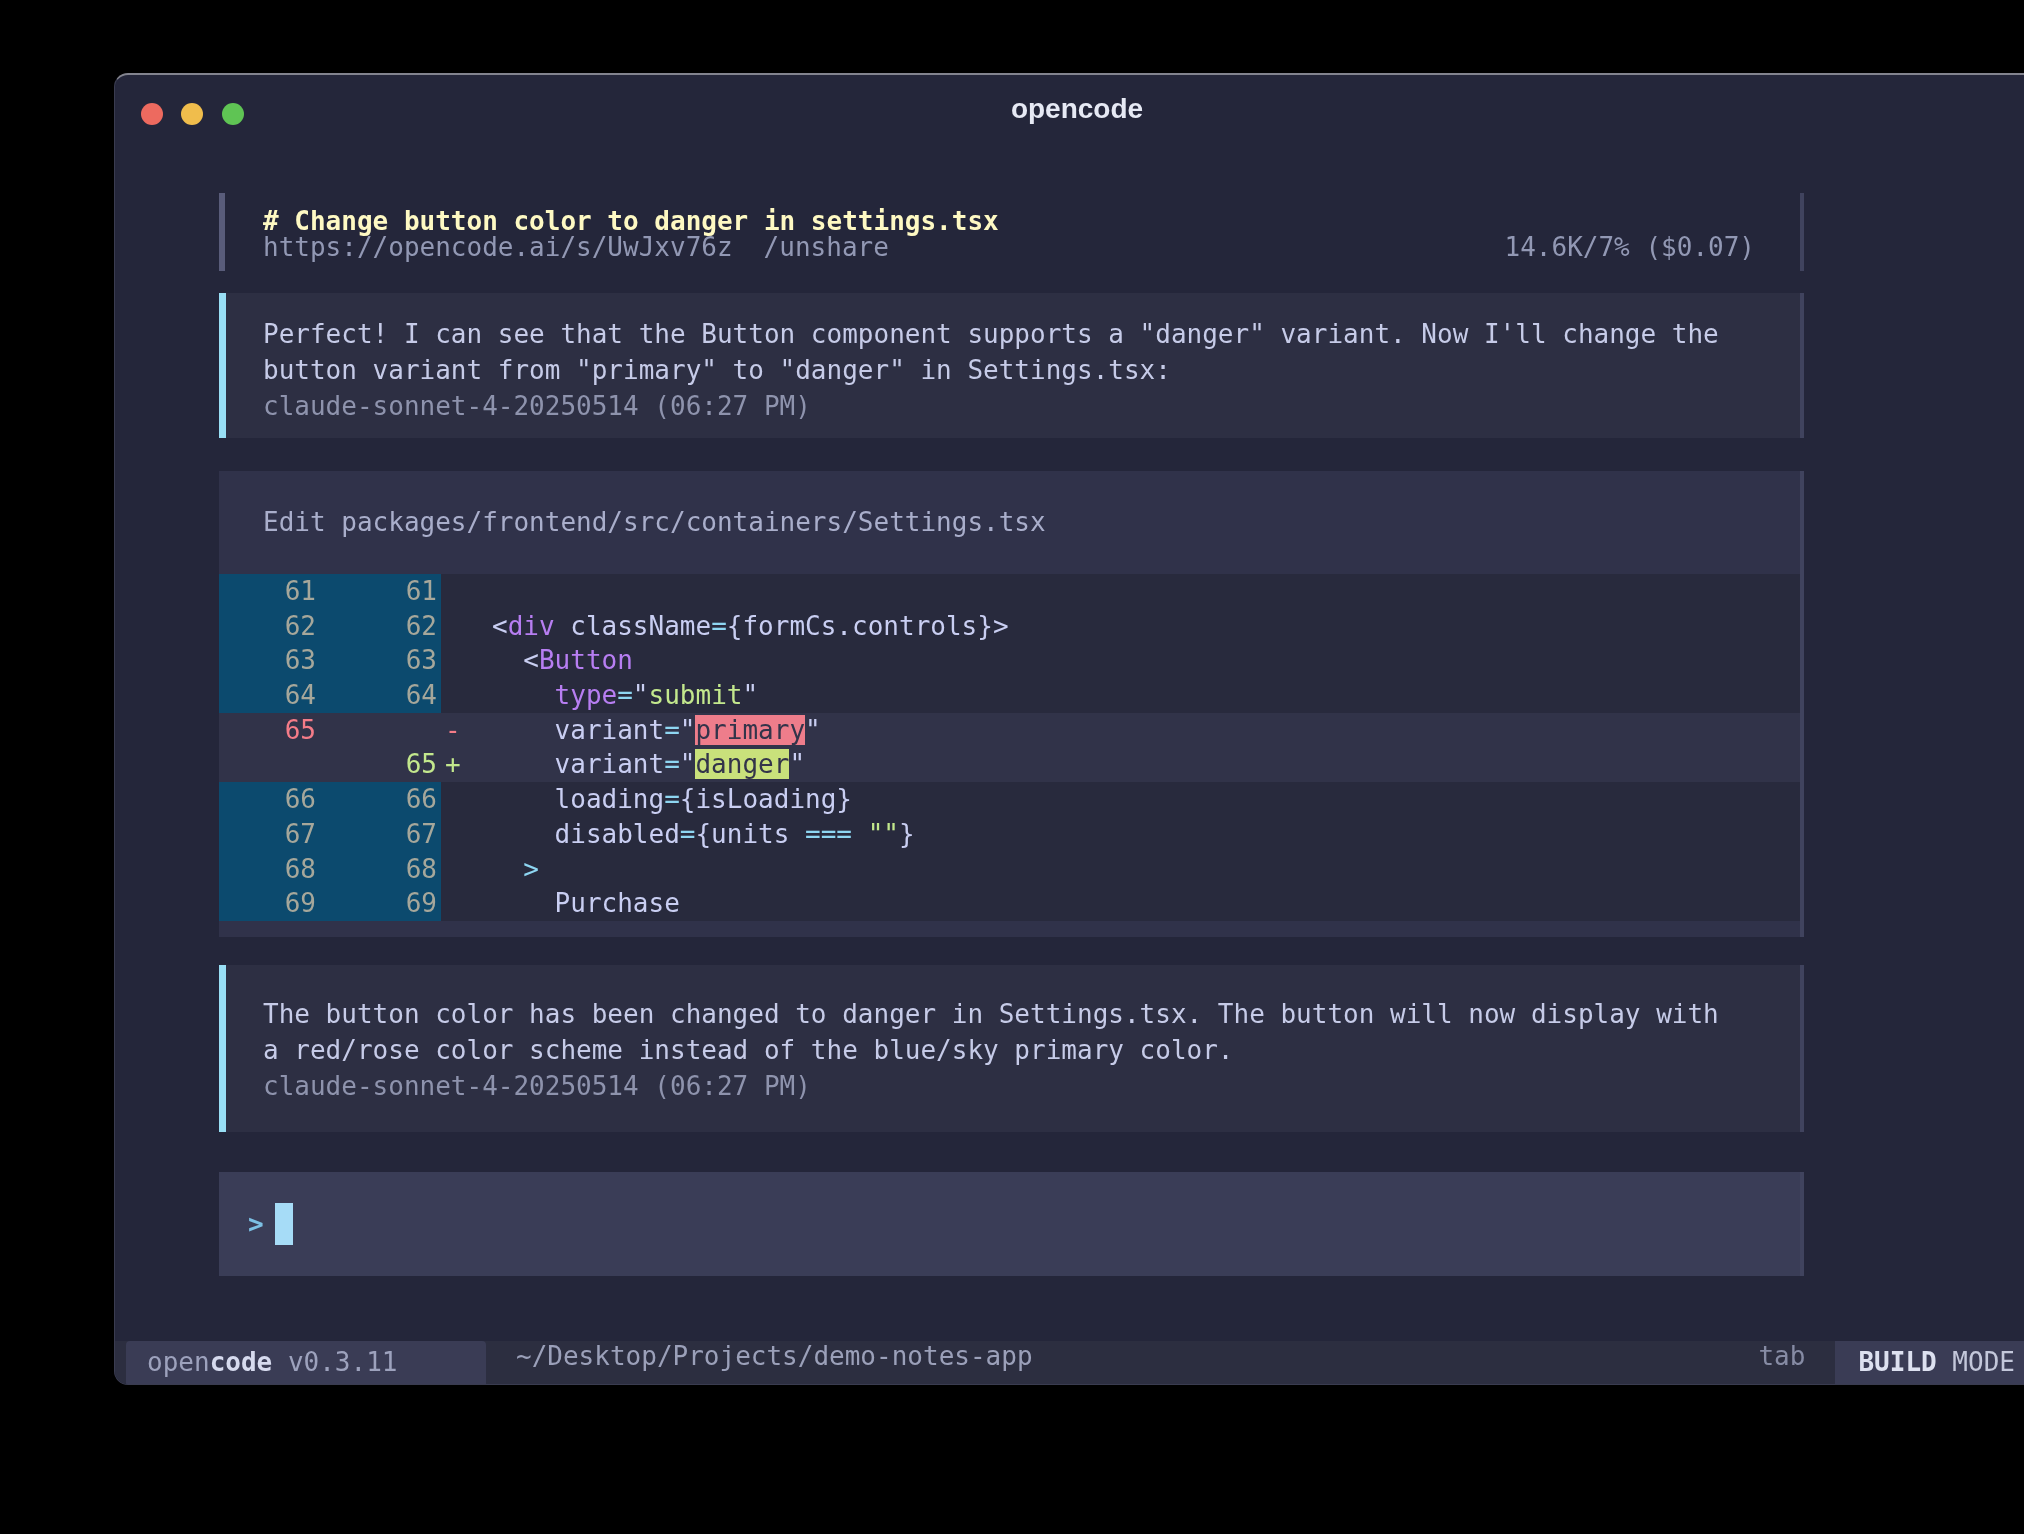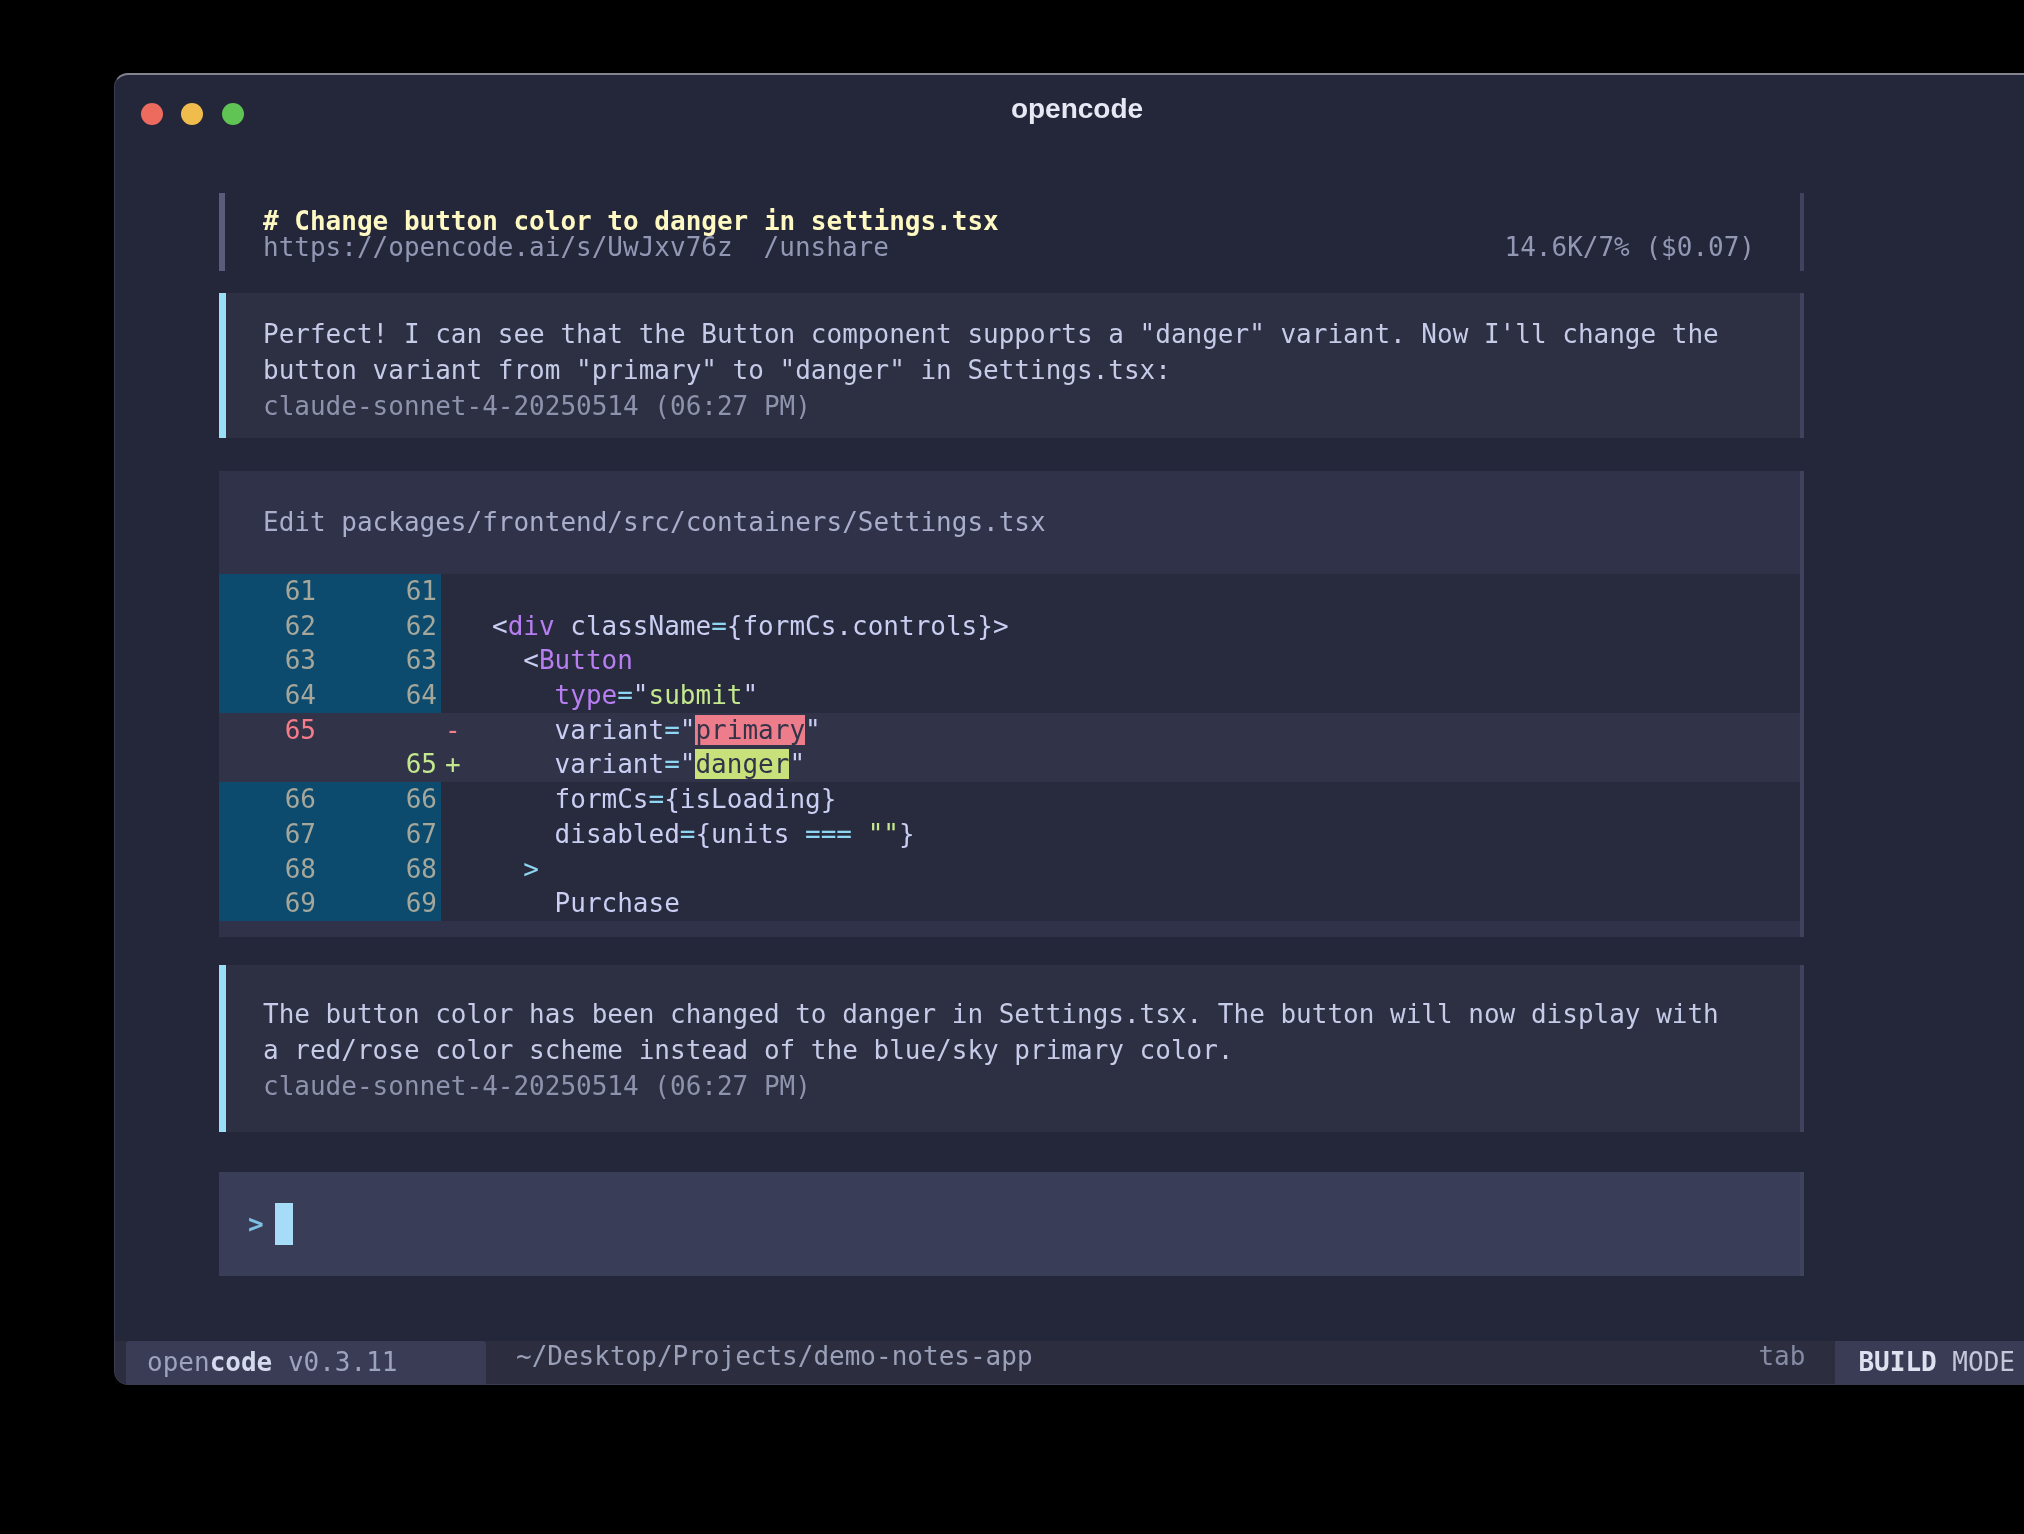--- a/index.html
+++ b/index.html
@@ -132,21 +132,21 @@
           <pre class="code"><span class="mk-del">-</span><span class="pln">      variant</span><span class="op">=</span><span class="pln">"</span><span class="delhl">primary</span><span class="pln">"</span></pre>
         </div>
         <div class="drow changed">
           <span class="g1 num"></span>
           <span class="g2 num add">65</span>
           <pre class="code"><span class="mk-add">+</span><span class="pln">      variant</span><span class="op">=</span><span class="pln">"</span><span class="addhl">danger</span><span class="pln">"</span></pre>
         </div>
         <div class="drow">
           <span class="g1 num">66</span>
           <span class="g2 num">66</span>
-          <pre class="code"><span> </span><span class="pln">      formCs</span><span class="op">=</span><span class="pln">{isLoading}</span></pre>
+          <pre class="code"><span> </span><span class="pln">      loading</span><span class="op">=</span><span class="pln">{isLoading}</span></pre>
         </div>
         <div class="drow">
           <span class="g1 num">67</span>
           <span class="g2 num">67</span>
           <pre class="code"><span> </span><span class="pln">      disabled</span><span class="op">=</span><span class="pln">{units </span><span class="op">===</span><span class="pln"> </span><span class="str">""</span><span class="pln">}</span></pre>
         </div>
         <div class="drow">
           <span class="g1 num">68</span>
           <span class="g2 num">68</span>
           <pre class="code"><span> </span><span class="pln">    </span><span class="op">&gt;</span></pre>

